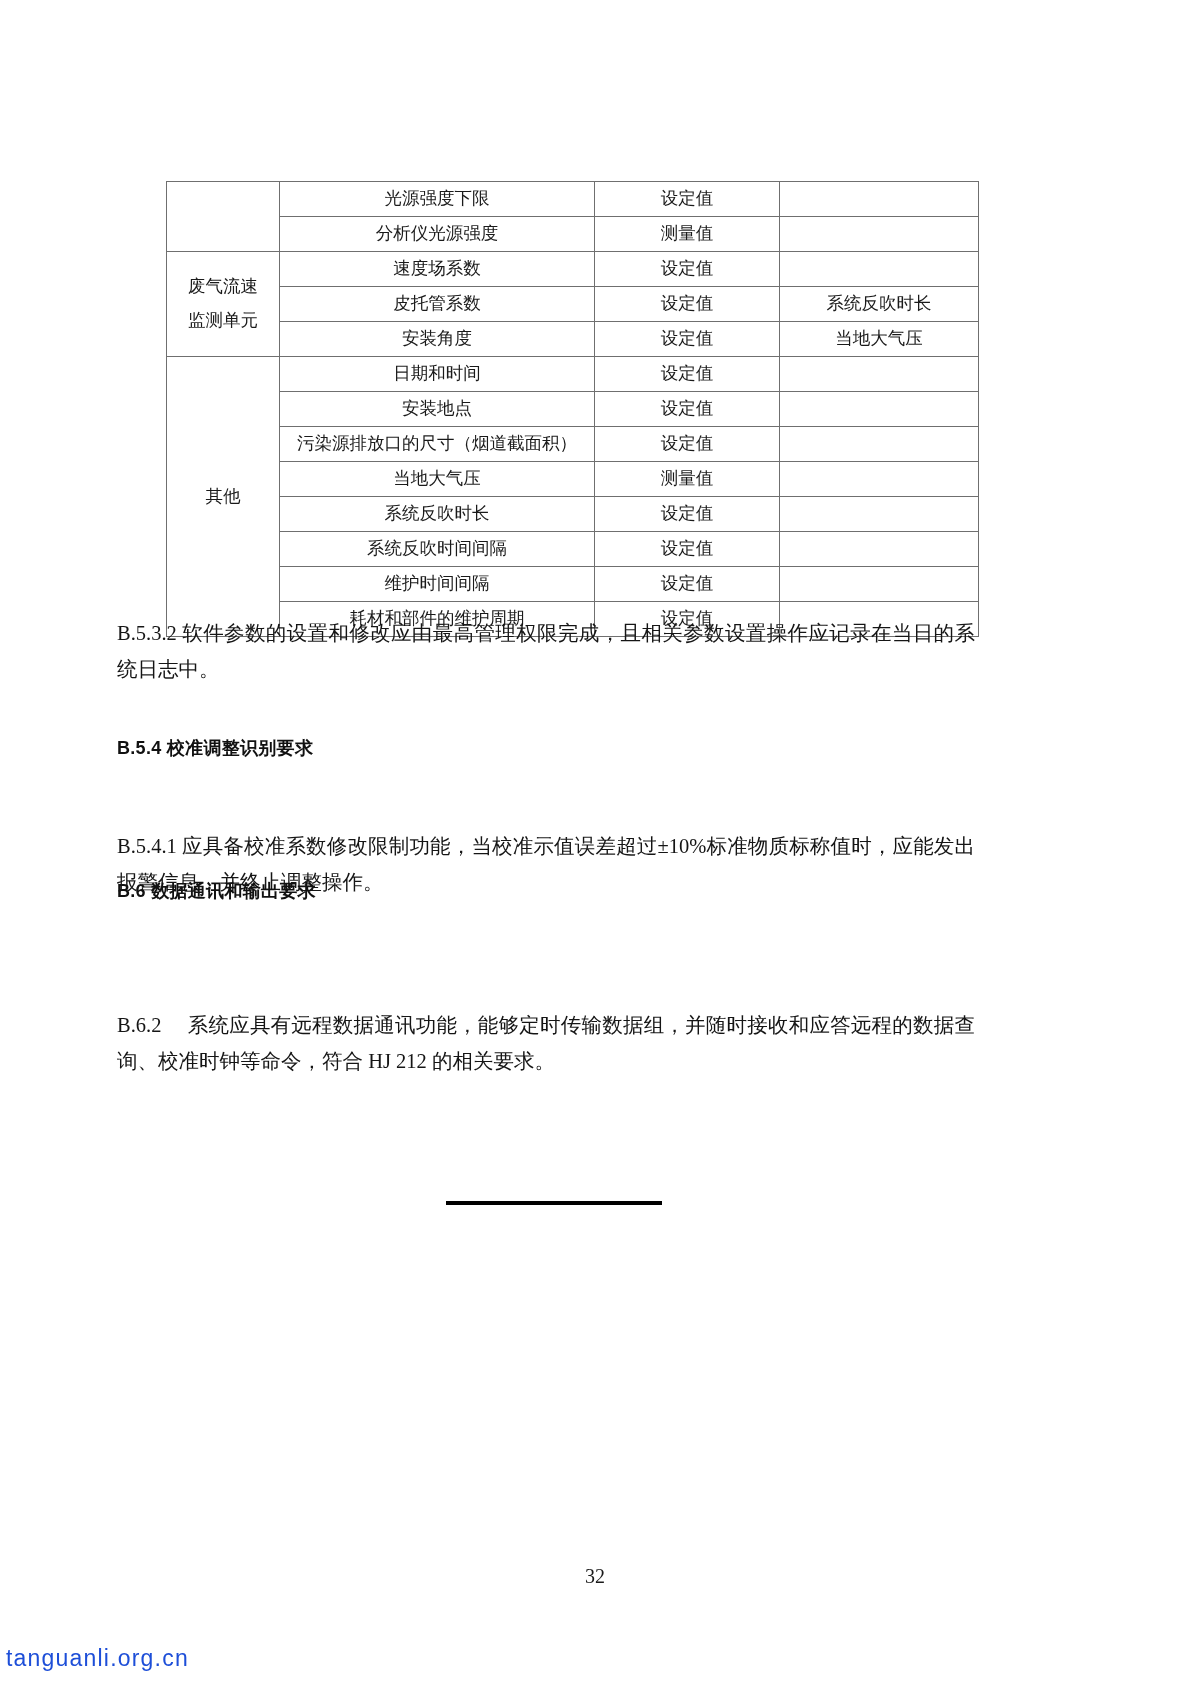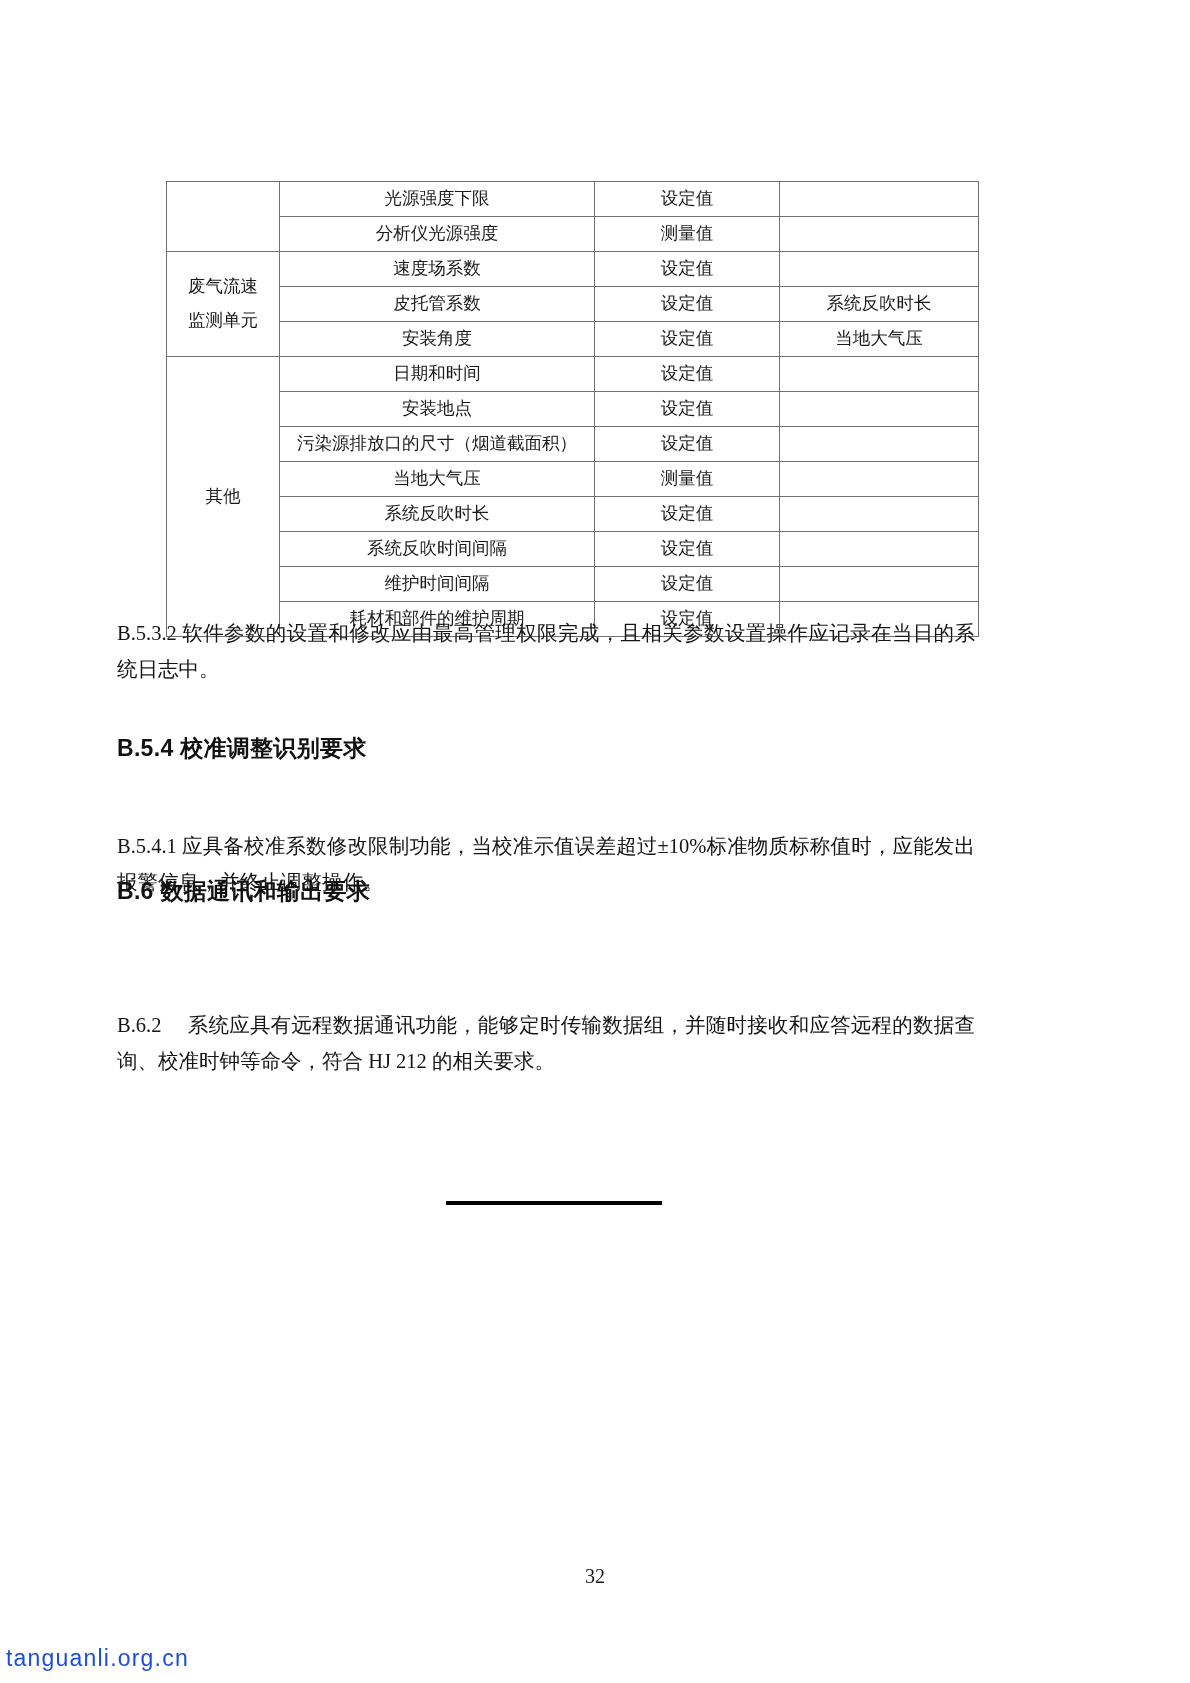--- a/index.html
+++ b/index.html
@@ -63,21 +63,21 @@
     color: #151515;
     text-align: justify;
     text-justify: inter-ideograph;
   }
   .para.w-full { left: 117px; width: 858px; }
 
   .heading {
     position: absolute;
     font-family: "Liberation Sans", "DejaVu Sans", sans-serif;
     font-weight: bold;
-    font-size: 23px;
+    font-size: 18px;
     line-height: 30px;
     color: #111111;
     left: 117px;
     letter-spacing: 0.3px;
   }
 
   
   .end-rule {
     position: absolute;
     left: 446px;

